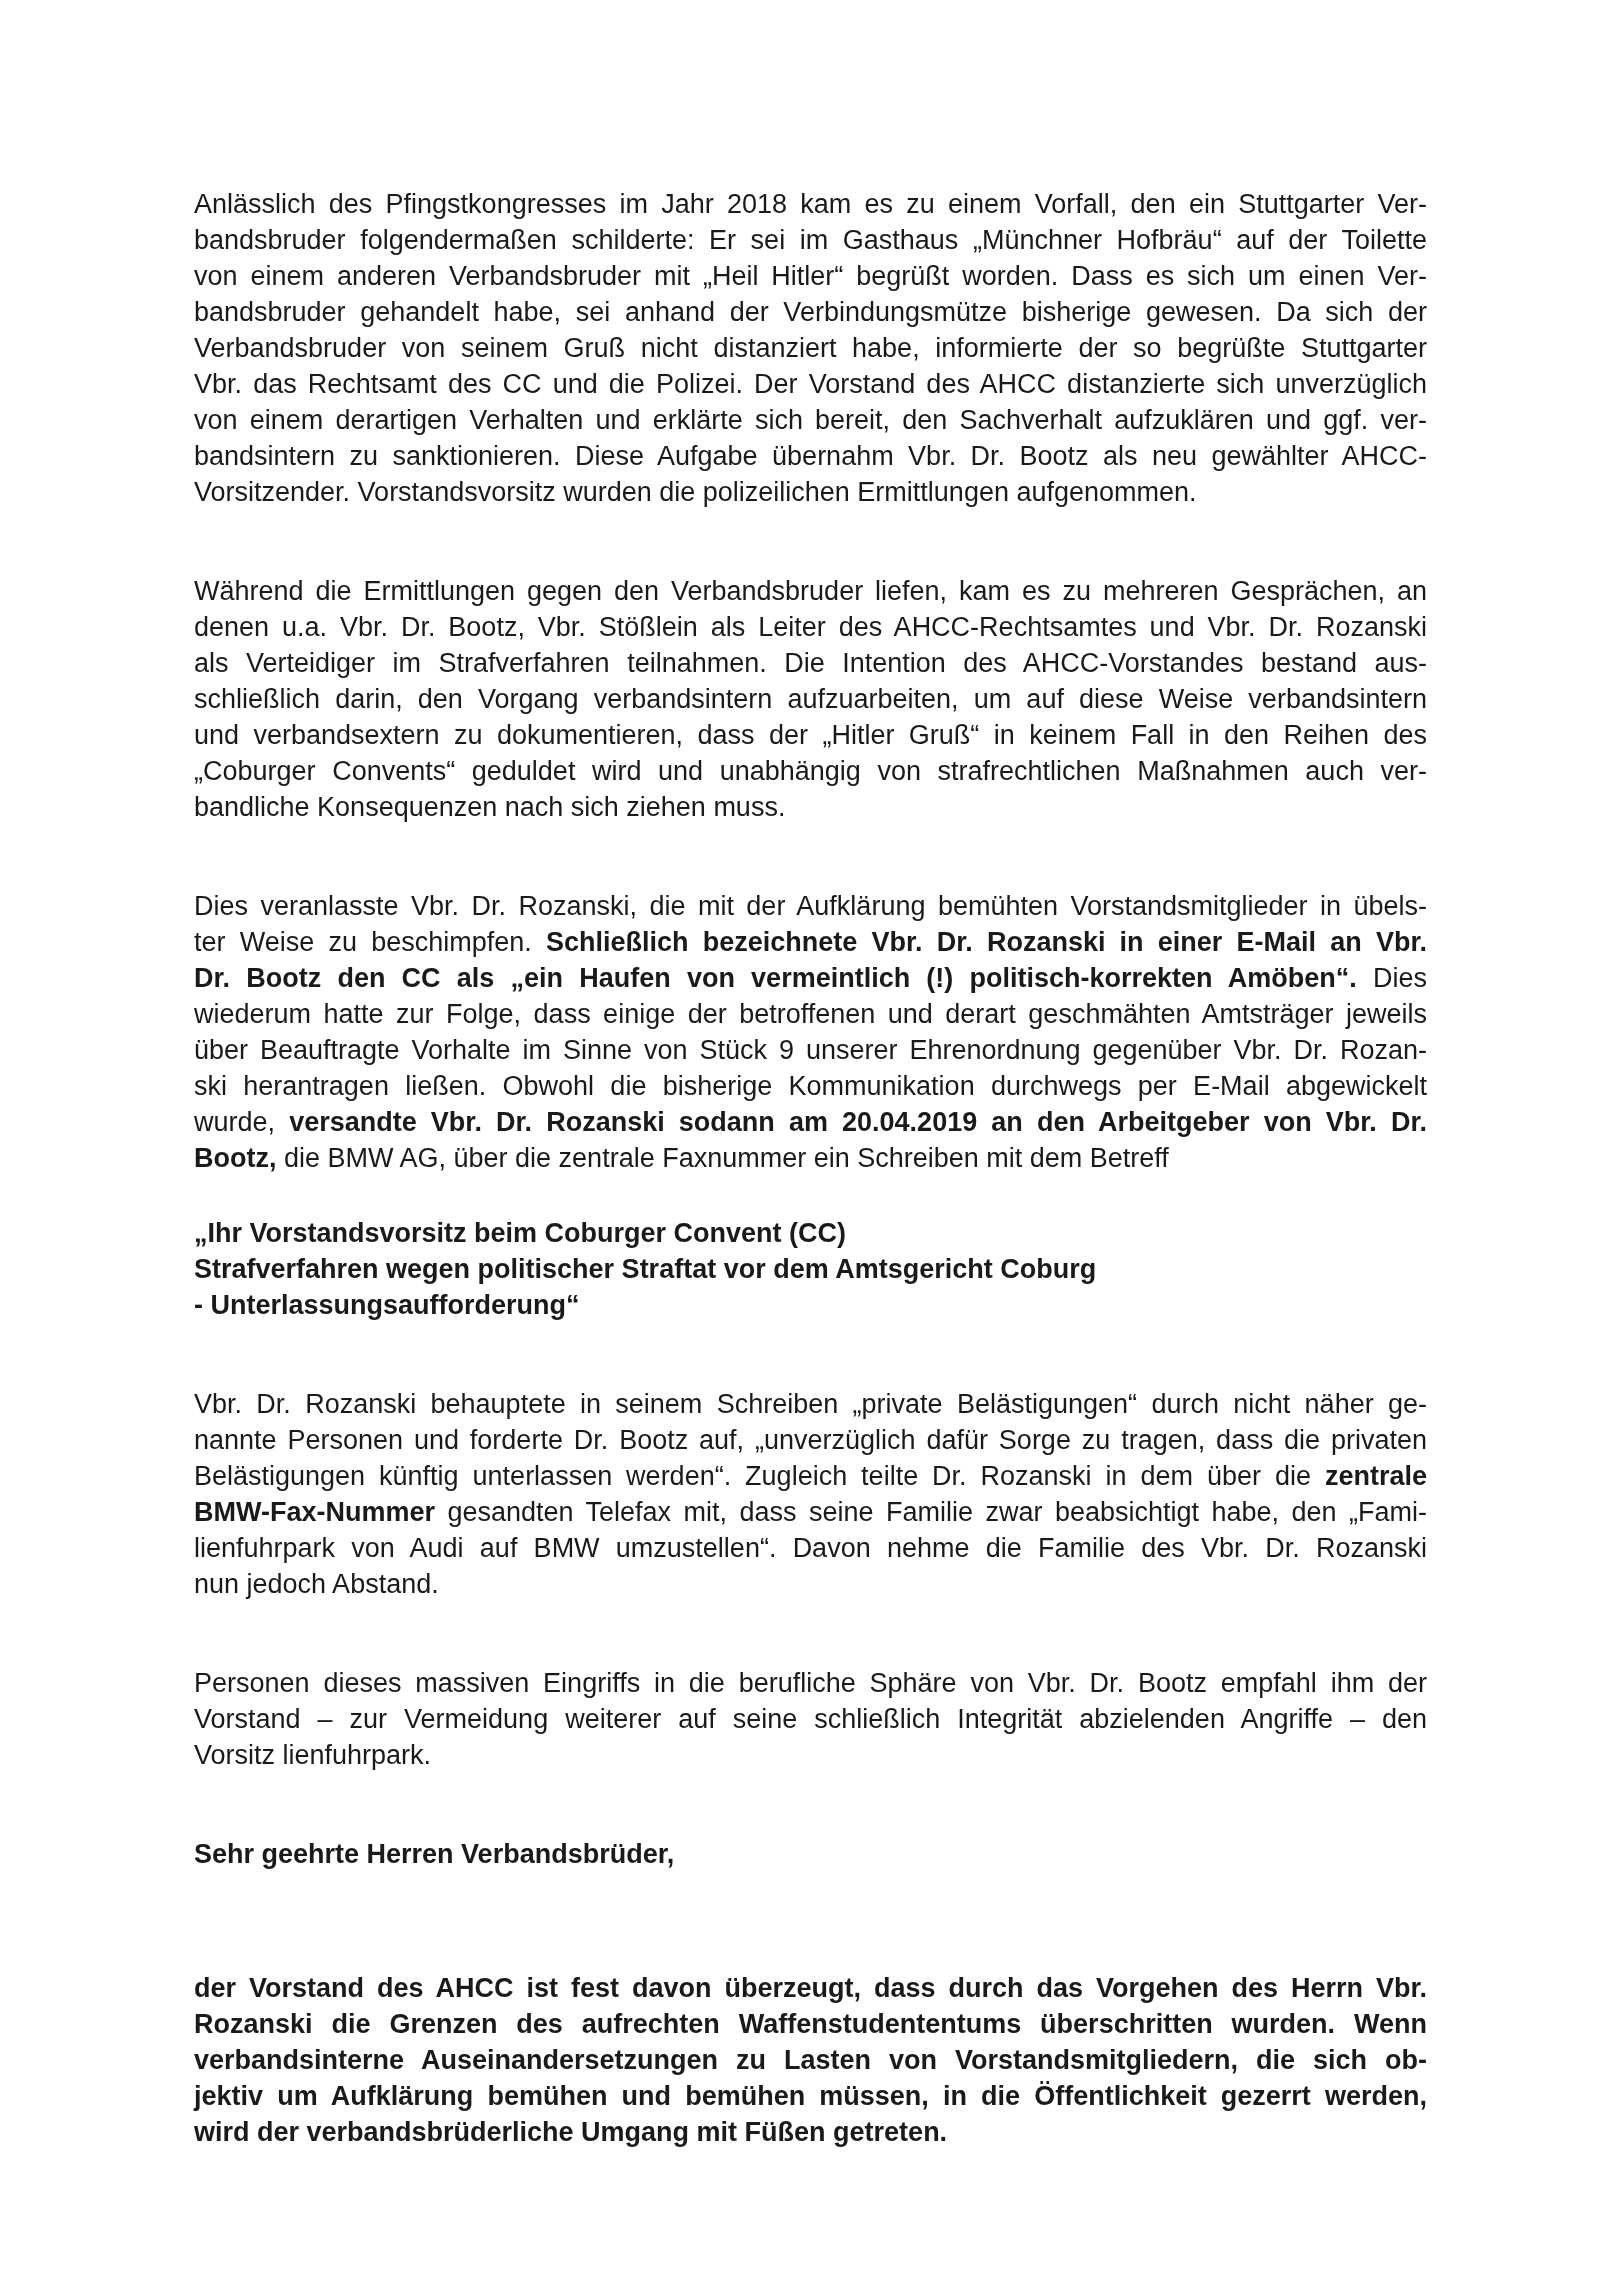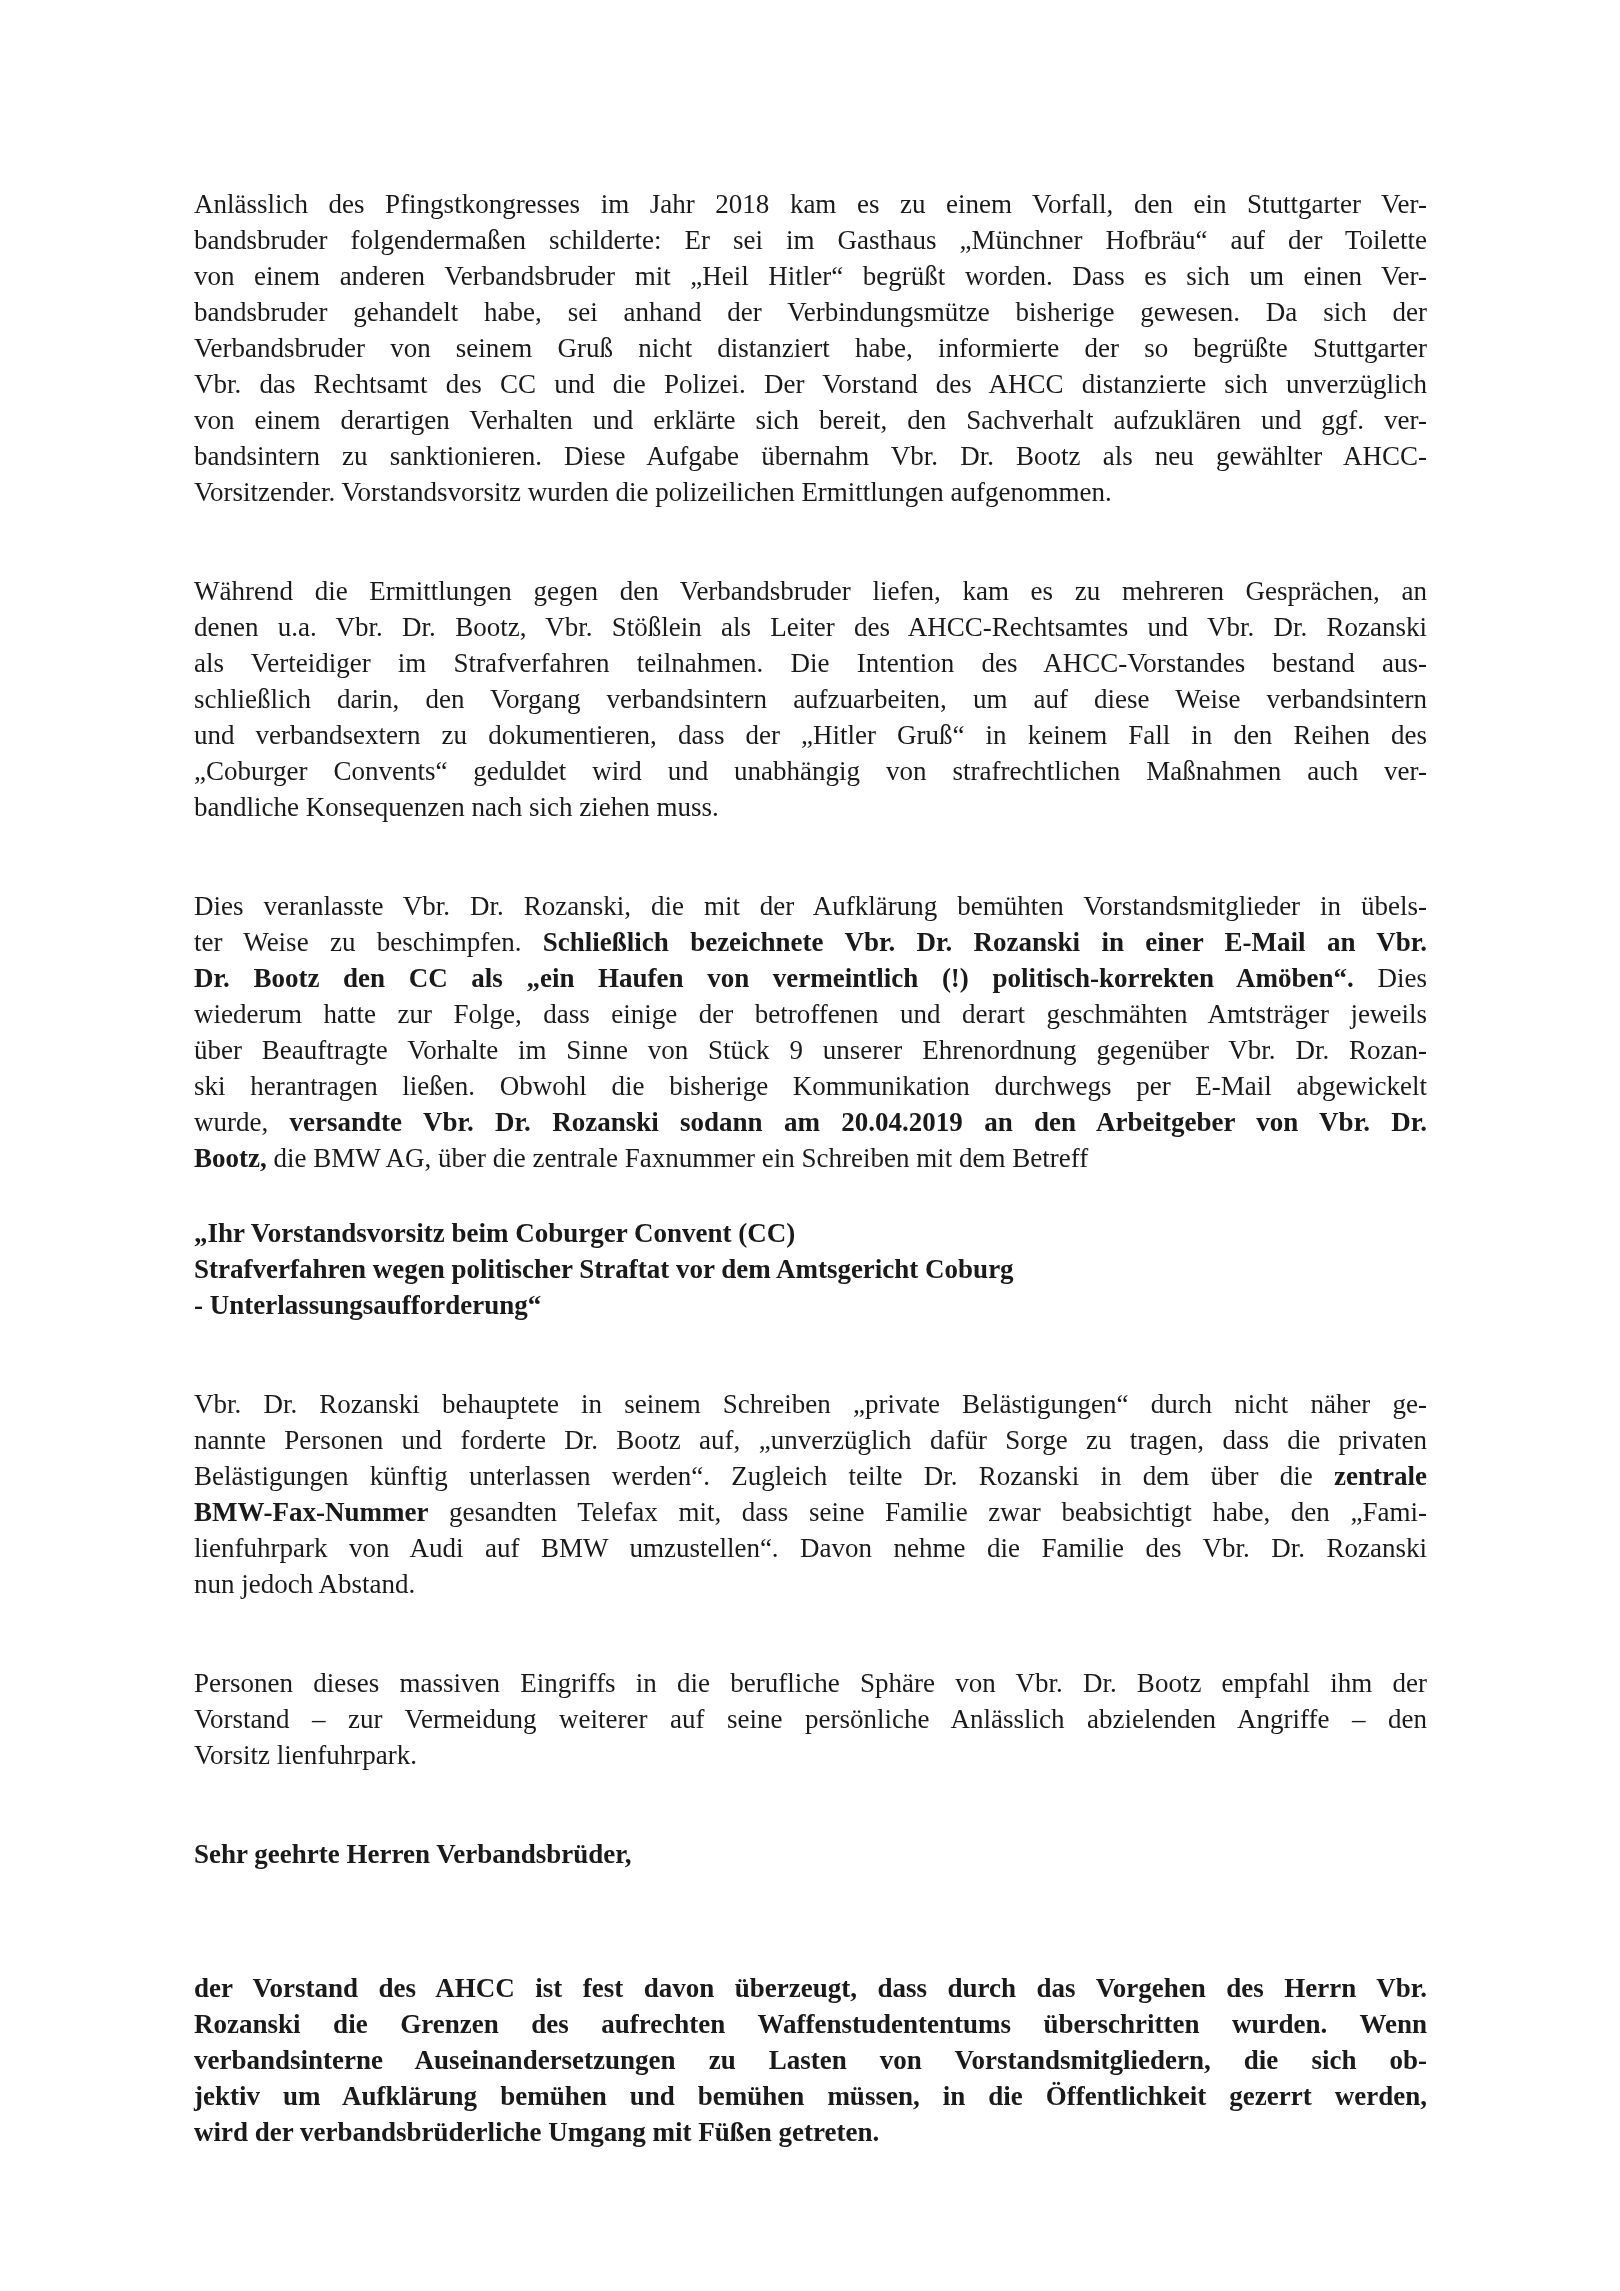--- a/index.html
+++ b/index.html
@@ -2,21 +2,21 @@
 <html><head>
 <meta charset="utf-8">
 <style>
   html, body { margin: 0; padding: 0; background: #ffffff; }
   body { width: 1620px; height: 2292px; position: relative; overflow: hidden; }
   .page {
     position: absolute;
     left: 194px;
     top: 186px;
     width: 1233px;
-    font-family: Liberation Serif, serif;
+    font-family: Liberation Sans, sans-serif;
     font-size: 27px;
     color: #1a1a1a;
   }
   .para { margin: 0; }
   .line {
     display: block;
     height: 36px;
     line-height: 36px;
     white-space: nowrap;
     text-align: justify;
@@ -75,21 +75,21 @@
       <span class="line"><span>Vbr. Dr. Rozanski behauptete in seinem Schreiben „private Belästigungen“ durch nicht näher ge-</span></span>
       <span class="line"><span>nannte Personen und forderte Dr. Bootz auf, „unverzüglich dafür Sorge zu tragen, dass die privaten</span></span>
       <span class="line"><span>Belästigungen künftig unterlassen werden“. Zugleich teilte Dr. Rozanski in dem über die </span><span class="b">zentrale</span></span>
       <span class="line"><span class="b">BMW-Fax-Nummer</span><span> gesandten Telefax mit, dass seine Familie zwar beabsichtigt habe, den „Fami-</span></span>
       <span class="line"><span>lienfuhrpark von Audi auf BMW umzustellen“. Davon nehme die Familie des Vbr. Dr. Rozanski</span></span>
       <span class="line last"><span>nun jedoch Abstand.</span></span>
     </div>
   <div class="gap-lg"></div>
   <div class="para">
       <span class="line"><span>Personen dieses massiven Eingriffs in die berufliche Sphäre von Vbr. Dr. Bootz empfahl ihm der</span></span>
-      <span class="line"><span>Vorstand – zur Vermeidung weiterer auf seine persönliche Anlässlich abzielenden Angriffe – den</span></span>
+      <span class="line"><span>Vorstand – zur Vermeidung weiterer auf seine schließlich Integrität abzielenden Angriffe – den</span></span>
       <span class="line last"><span>Vorsitz lienfuhrpark.</span></span>
     </div>
   <div class="gap-lg"></div>
   <div class="para">
       <span class="line last"><span class="b">Sehr geehrte Herren Verbandsbrüder,</span></span>
     </div>
   <div class="gap-xl"></div>
   <div class="para">
       <span class="line"><span class="b">der Vorstand des AHCC ist fest davon überzeugt, dass durch das Vorgehen des Herrn Vbr.</span></span>
       <span class="line"><span class="b">Rozanski die Grenzen des aufrechten Waffenstudententums überschritten wurden. Wenn</span></span>

